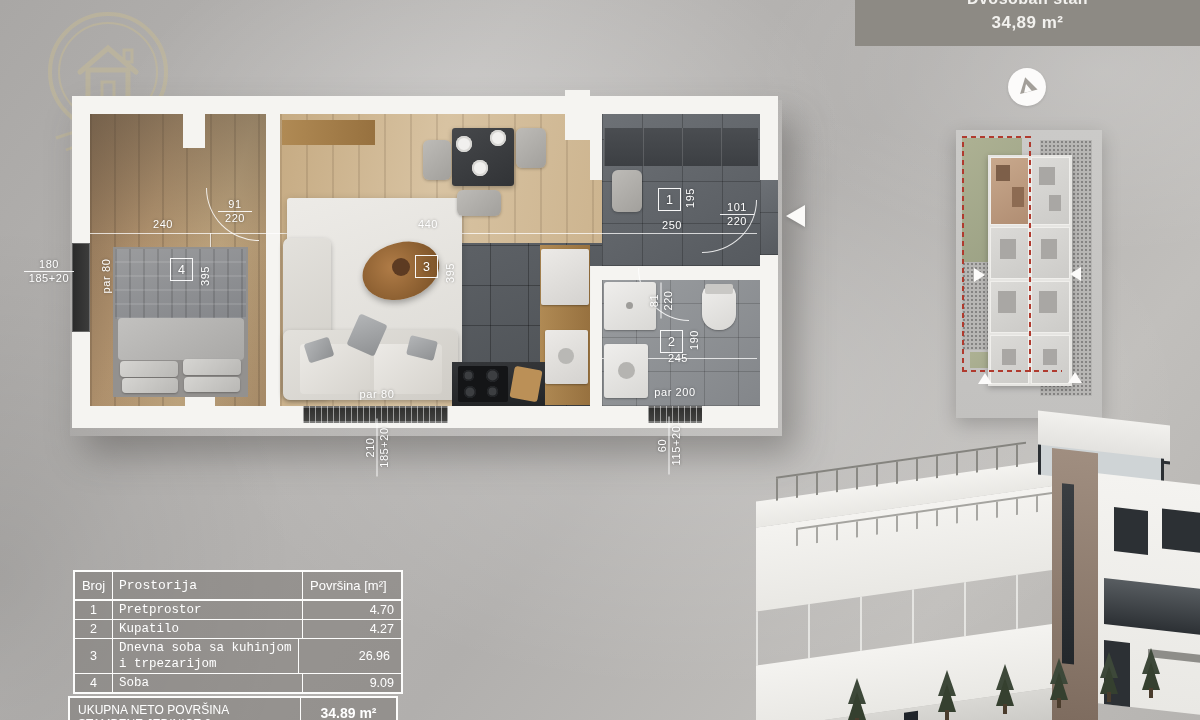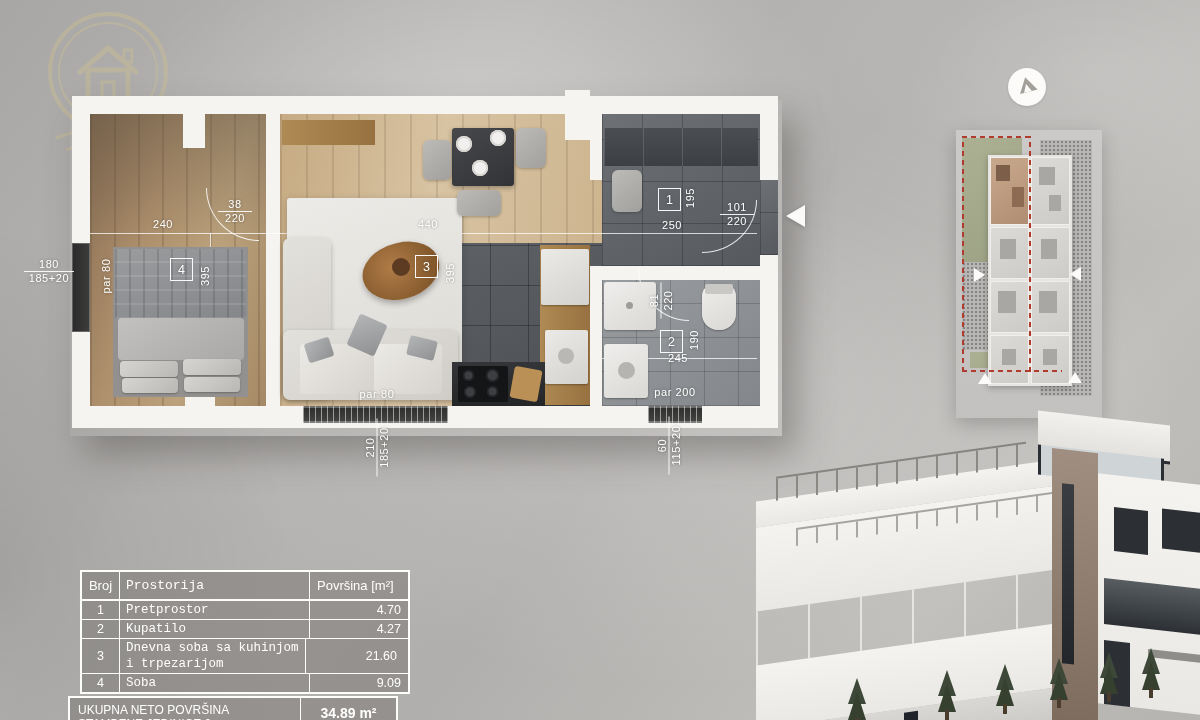--- a/index.html
+++ b/index.html
@@ -83,21 +83,21 @@
   .appliance{background:linear-gradient(150deg,#eceae7,#d4d2cf);border-radius:2px;box-shadow:0 1px 2px rgba(0,0,0,.3);}
   .stove{background:#141517;border-radius:2px;}
   .burner{background:#3c3e41;border-radius:50%;box-shadow:inset 0 0 0 1.5px #202225;}
   .wardrobe{background:
       repeating-linear-gradient(90deg, rgba(255,255,255,.14) 0 1px, transparent 1px 39px),
       linear-gradient(180deg,#4a4d51,#3c3f43);}
   .fixture{background:linear-gradient(150deg,#efeeec,#d9d8d5);border-radius:3px;box-shadow:0 1px 2px rgba(0,0,0,.3);}
   
   .tbl-box{border:2px solid #fdfdfc;background:rgba(124,121,117,.55);color:#fff;}
   .tbl-title{left:68px;top:528px;width:330px;height:34px;display:flex;align-items:center;padding-left:11px;font-size:13.5px;letter-spacing:1.2px;box-sizing:border-box;}
-  .tbl-main{left:80px;top:570px;width:330px;box-sizing:border-box;}
+  .tbl-main{left:73px;top:570px;width:330px;box-sizing:border-box;}
   .trow{display:flex;border-top:1.5px solid #fdfdfc;}
   .trow:first-child{border-top:none;}
   .tc{box-sizing:border-box;}
   .tc-num{width:38px;border-right:1.5px solid #fdfdfc;text-align:center;}
   .tc-name{flex:1;border-right:1.5px solid #fdfdfc;padding:1px 6px;font-family:Liberation Mono, monospace;}
   .tc-area{width:98px;text-align:right;padding:1px 7px;}
   .thead .tc{font-size:13px;padding-top:6px;padding-bottom:6px;}
   .tdata .tc{font-size:12.5px;line-height:16px;display:flex;align-items:center;}
   .tc-num.tc{justify-content:center;}
   .tc-area.tc{justify-content:flex-end;}
@@ -139,20 +139,24 @@
     <circle cx="72" cy="66" r="49" fill="none" stroke="#cfc08d" stroke-width="2"></circle>
     <path d="M44 66 L72 42 L100 66" fill="none" stroke="#cfc08d" stroke-width="5" stroke-linecap="round"></path>
     <rect x="52" y="64" width="40" height="30" fill="none" stroke="#cfc08d" stroke-width="5"></rect>
     <rect x="66" y="76" width="12" height="18" fill="none" stroke="#cfc08d" stroke-width="3"></rect>
     <rect x="88" y="44" width="8" height="12" fill="none" stroke="#cfc08d" stroke-width="3"></rect>
     <path d="M20 132 Q72 112 124 132" fill="none" stroke="#cfc08d" stroke-width="3"></path>
     <path d="M30 144 Q72 126 114 144" fill="none" stroke="#cfc08d" stroke-width="2.5"></path>
     <path d="M44 154 Q72 140 100 154" fill="none" stroke="#cfc08d" stroke-width="2"></path>
   </svg>
 
+  <div class="abs banner">
+    <div class="l1">Dvosoban stan</div>
+    <div class="l2">34,89 m²</div>
+  </div>
 
   <div class="abs north">
     <div class="tri"></div>
     <div class="tri2"></div>
   </div>
 
   <div class="abs planShadow"></div>
   <div class="abs planOuter"></div>
 
   <div class="abs floor-bed"></div>
@@ -233,21 +237,21 @@
   <div class="abs" style="left:705px;top:284px;width:28px;height:10px;background:#c9c8c5;border-radius:2px;"></div>
   <div class="abs fixture" style="left:604px;top:344px;width:44px;height:54px;"></div>
   <div class="abs" style="left:618px;top:362px;width:17px;height:17px;border-radius:50%;background:#b5b4b1;"></div>
 
   <div class="abs dim" style="left:141px;top:218px;width:44px;">240</div>
   <div class="abs marker" style="left:170px;top:258px;">4</div>
   <div class="abs dim rot" style="left:182px;top:270px;width:46px;">395</div>
   <div class="abs dim rot" style="left:81px;top:270px;width:50px;">par 80</div>
 
   <div class="abs dim frac" style="left:218px;top:198px;width:34px;">
-    <span>38</span>
+    <span>91</span>
     <span class="fline">220</span>
   </div>
 
   <div class="abs dim frac" style="left:24px;top:258px;width:50px;">
     <span>180</span>
     <span class="fline">185+20</span>
   </div>
 
   <div class="abs dim" style="left:406px;top:218px;width:44px;">440</div>
   <div class="abs marker" style="left:415px;top:255px;">3</div>
@@ -399,21 +403,21 @@
       <div class="tc tc-area">4.70</div>
     </div>
     <div class="trow tdata">
       <div class="tc tc-num">2</div>
       <div class="tc tc-name">Kupatilo</div>
       <div class="tc tc-area">4.27</div>
     </div>
     <div class="trow tdata">
       <div class="tc tc-num">3</div>
       <div class="tc tc-name" style="max-width:186px;">Dnevna soba sa kuhinjom i trpezarijom</div>
-      <div class="tc tc-area">21.60</div>
+      <div class="tc tc-area">26.96</div>
     </div>
     <div class="trow tdata">
       <div class="tc tc-num">4</div>
       <div class="tc tc-name">Soba</div>
       <div class="tc tc-area">9.09</div>
     </div>
   </div>
 
   <div class="abs tbl-box tbl-foot">
     <div class="tf-label">UKUPNA NETO POVRŠINA STAMBENE JEDINICE 2</div>

